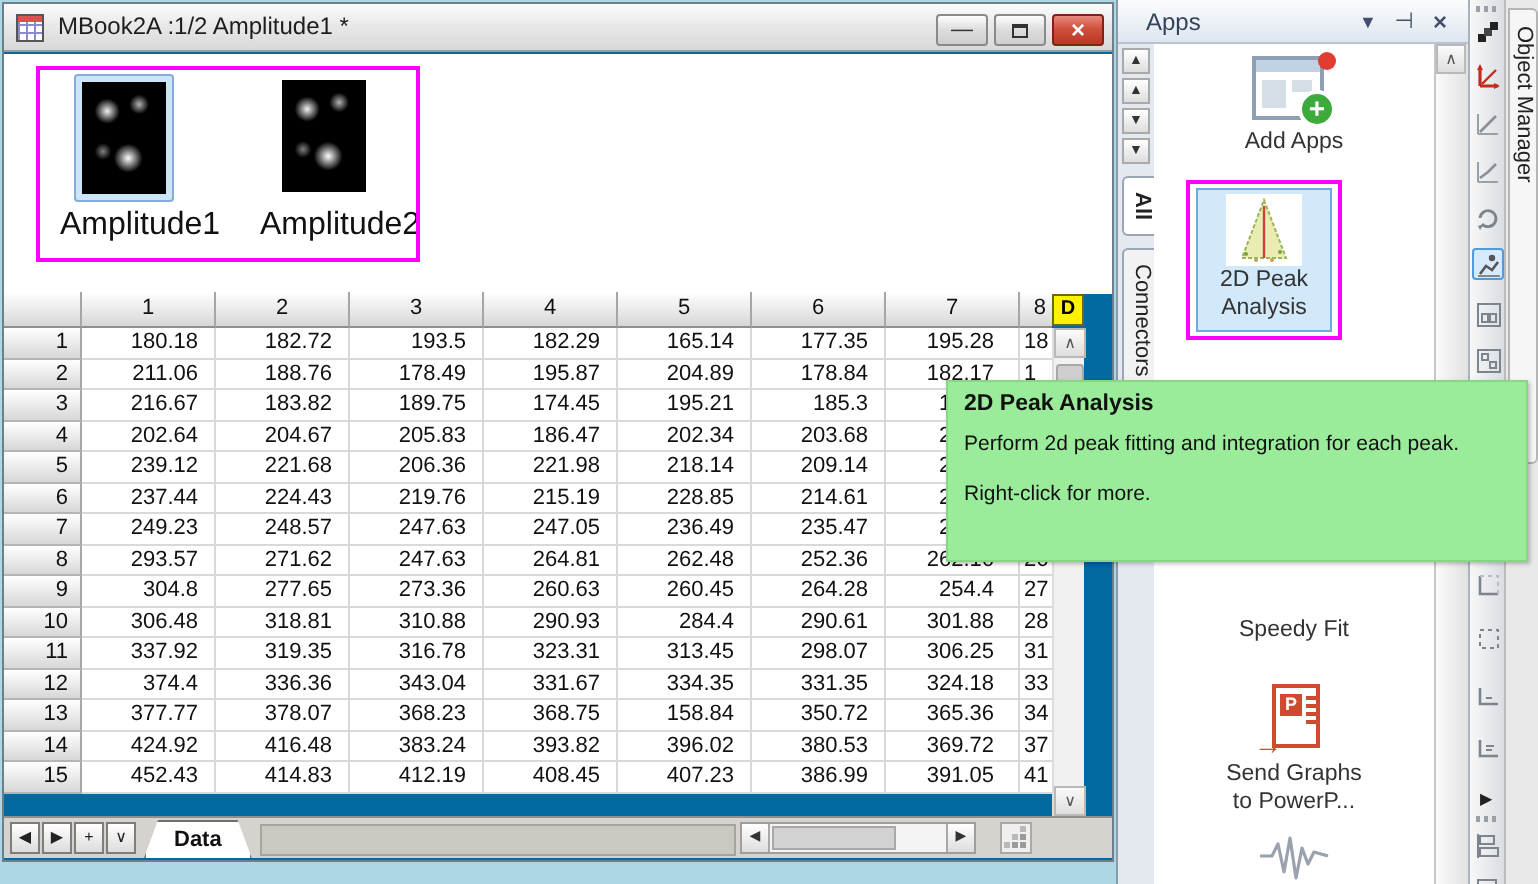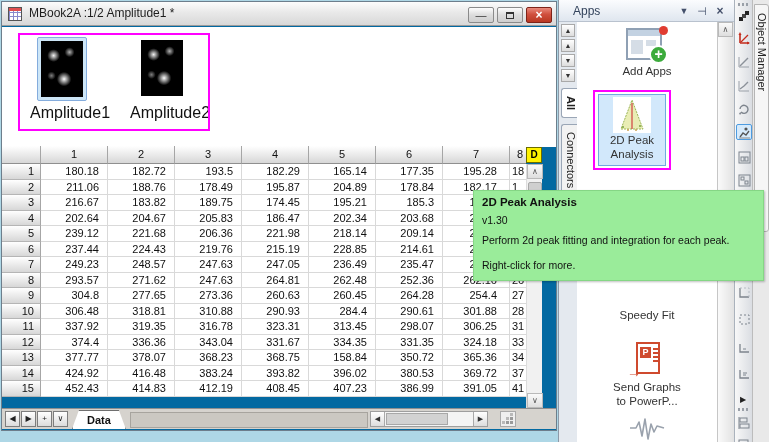--- a/index.html
+++ b/index.html
@@ -567,16 +567,15 @@
 </div>
 
 <div id="objmgr-strip">
   <div id="objmgr-tab">
     <div id="objmgr-text">Object Manager</div>
   </div>
 </div>
 
 <div id="tooltip">
   <div class="tt-title">2D Peak Analysis</div>
-  <div class="tt-ver">v1.30</div>
   <div class="tt-desc">Perform 2d peak fitting and integration for each peak.</div>
   <div class="tt-more">Right-click for more.</div>
 </div>
 
 </body></html>

